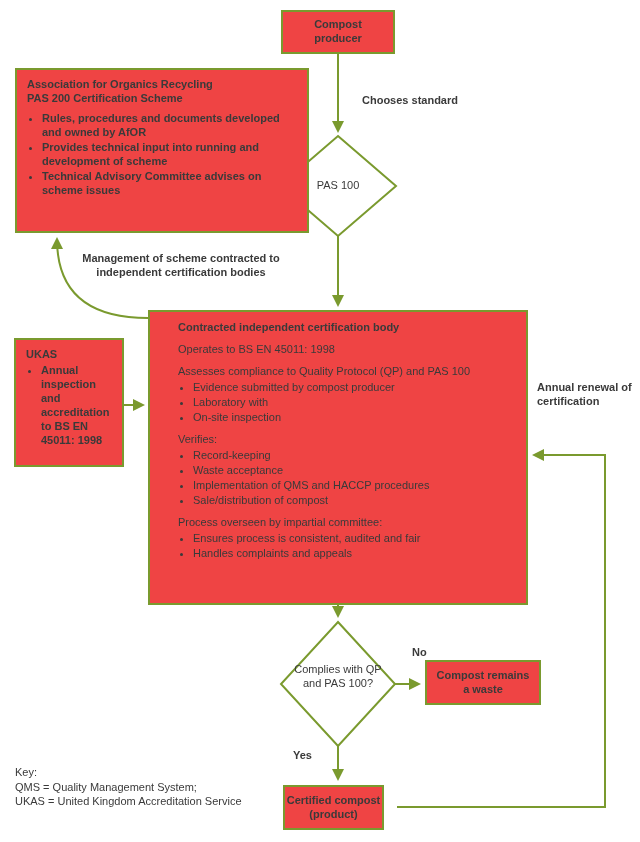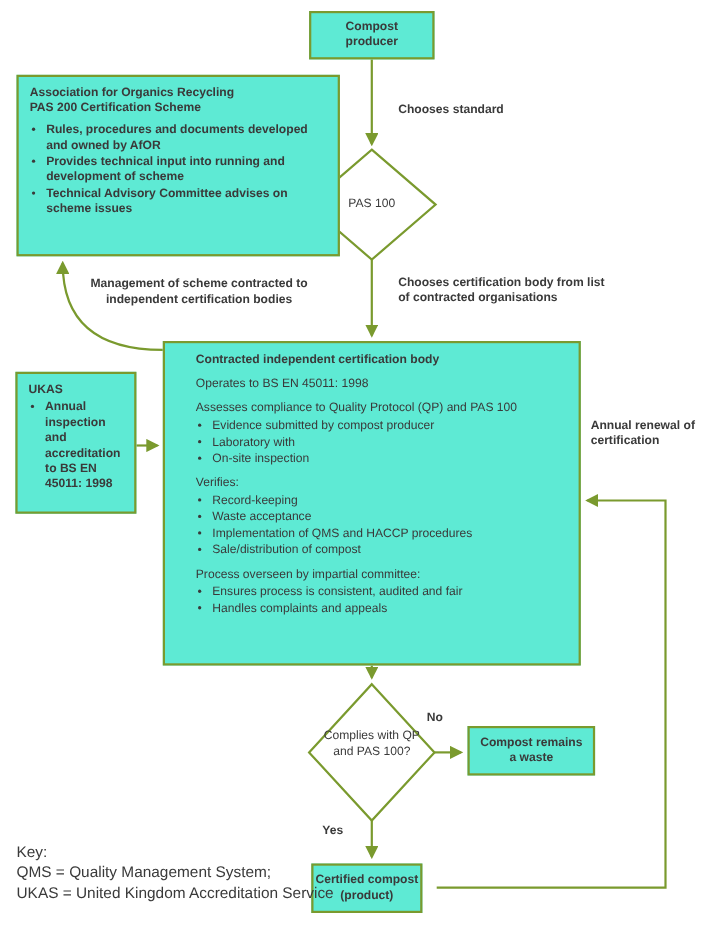--- a/index.html
+++ b/index.html
@@ -3,36 +3,36 @@
 <meta charset="utf-8">
 <style>
   * { margin: 0; padding: 0; box-sizing: border-box; }
   :root { --accent: #7a9a2e; --text: #3a3a3a; --bg: #ffffff; }
   body { background: var(--bg); font-family: "Liberation Sans", sans-serif; color: var(--text); }
   .canvas { position: relative; width: 640px; height: 842px; background: var(--bg); overflow: hidden; }
   .overlay { position: absolute; left: 0; top: 0; width: 640px; height: 842px; }
   .edge { fill: none; stroke: var(--accent); stroke-width: 2; marker-end: url(#arrow); }
   #arrow path { fill: var(--accent); stroke: none; }
   .diamond { fill: #ffffff; stroke: var(--accent); stroke-width: 2; }
-  .box { position: absolute; background: #5eead4; border: 2px solid var(--accent); font-size: 11px; line-height: 1.27; color: var(--text); }
+  .box { position: absolute; background: #ef4444; border: 2px solid var(--accent); font-size: 11px; line-height: 1.27; color: var(--text); }
   .box.center { display: flex; align-items: center; justify-content: center; text-align: center; font-weight: bold; }
   .box.center span { display: inline-block; max-width: 96px; }
   .box.center span.narrow { max-width: 72px; }
   .pad { padding: 8px 10px; }
   .bold-title { font-weight: bold; }
   .afor-box li, .ukas-box li { font-weight: bold; }
   .afor-box ul { margin-top: 6px; }
   ul { margin: 2px 0 0 0; padding-left: 15px; list-style: disc; }
   li { margin-bottom: 1px; }
   .op { margin-top: 8px; }
   .cert-section { margin-top: 8px; }
   .label { position: absolute; font-size: 11px; font-weight: bold; line-height: 1.25; color: var(--text); }
   .label.centered { text-align: center; }
   .dtext { position: absolute; font-size: 11px; text-align: center; line-height: 1.25; color: var(--text); }
-  .key { position: absolute; font-size: 14px; line-height: 1.32; color: var(--text); }
+  .key { position: absolute; font-size: 11px; line-height: 1.32; color: var(--text); }
 </style>
 </head>
 <body>
 
 <div class="canvas">
 
   <svg class="overlay" width="640" height="842" viewBox="0 0 640 842">
     <defs>
       <marker id="arrow" markerWidth="6" markerHeight="6" refX="5" refY="3" orient="auto" markerUnits="strokeWidth">
         <path d="M0,0 L6,3 L0,6 Z"></path>
@@ -110,24 +110,23 @@
   </div>
 
   <div class="box center" style="left:283px;top:785px;width:101px;height:45px;">
     <span>Certified compost (product)</span>
   </div>
 
   <div class="dtext" style="left:288px;top:179px;width:100px;">PAS 100</div>
   <div class="dtext" style="left:293px;top:663px;width:90px;">Complies with QP and PAS 100?</div>
 
   <div class="label" style="left:362px;top:94px;">Chooses standard</div>
-  <div class="label" style="left:362px;top:251px;width:200px;">Chooses certification body from list of contracted organisations</div>
   <div class="label centered" style="left:72px;top:252px;width:218px;">Management of scheme contracted to independent certification bodies</div>
   <div class="label" style="left:537px;top:381px;width:100px;">Annual renewal of certification</div>
-  <div class="label" style="left:388px;top:646px;">No</div>
+  <div class="label" style="left:412px;top:646px;">No</div>
   <div class="label" style="left:293px;top:749px;">Yes</div>
 
   <div class="key" style="left:15px;top:765px;">
     <div>Key:</div>
     <div>QMS = Quality Management System;</div>
     <div>UKAS = United Kingdom Accreditation Service</div>
   </div>
 
 </div>
 

